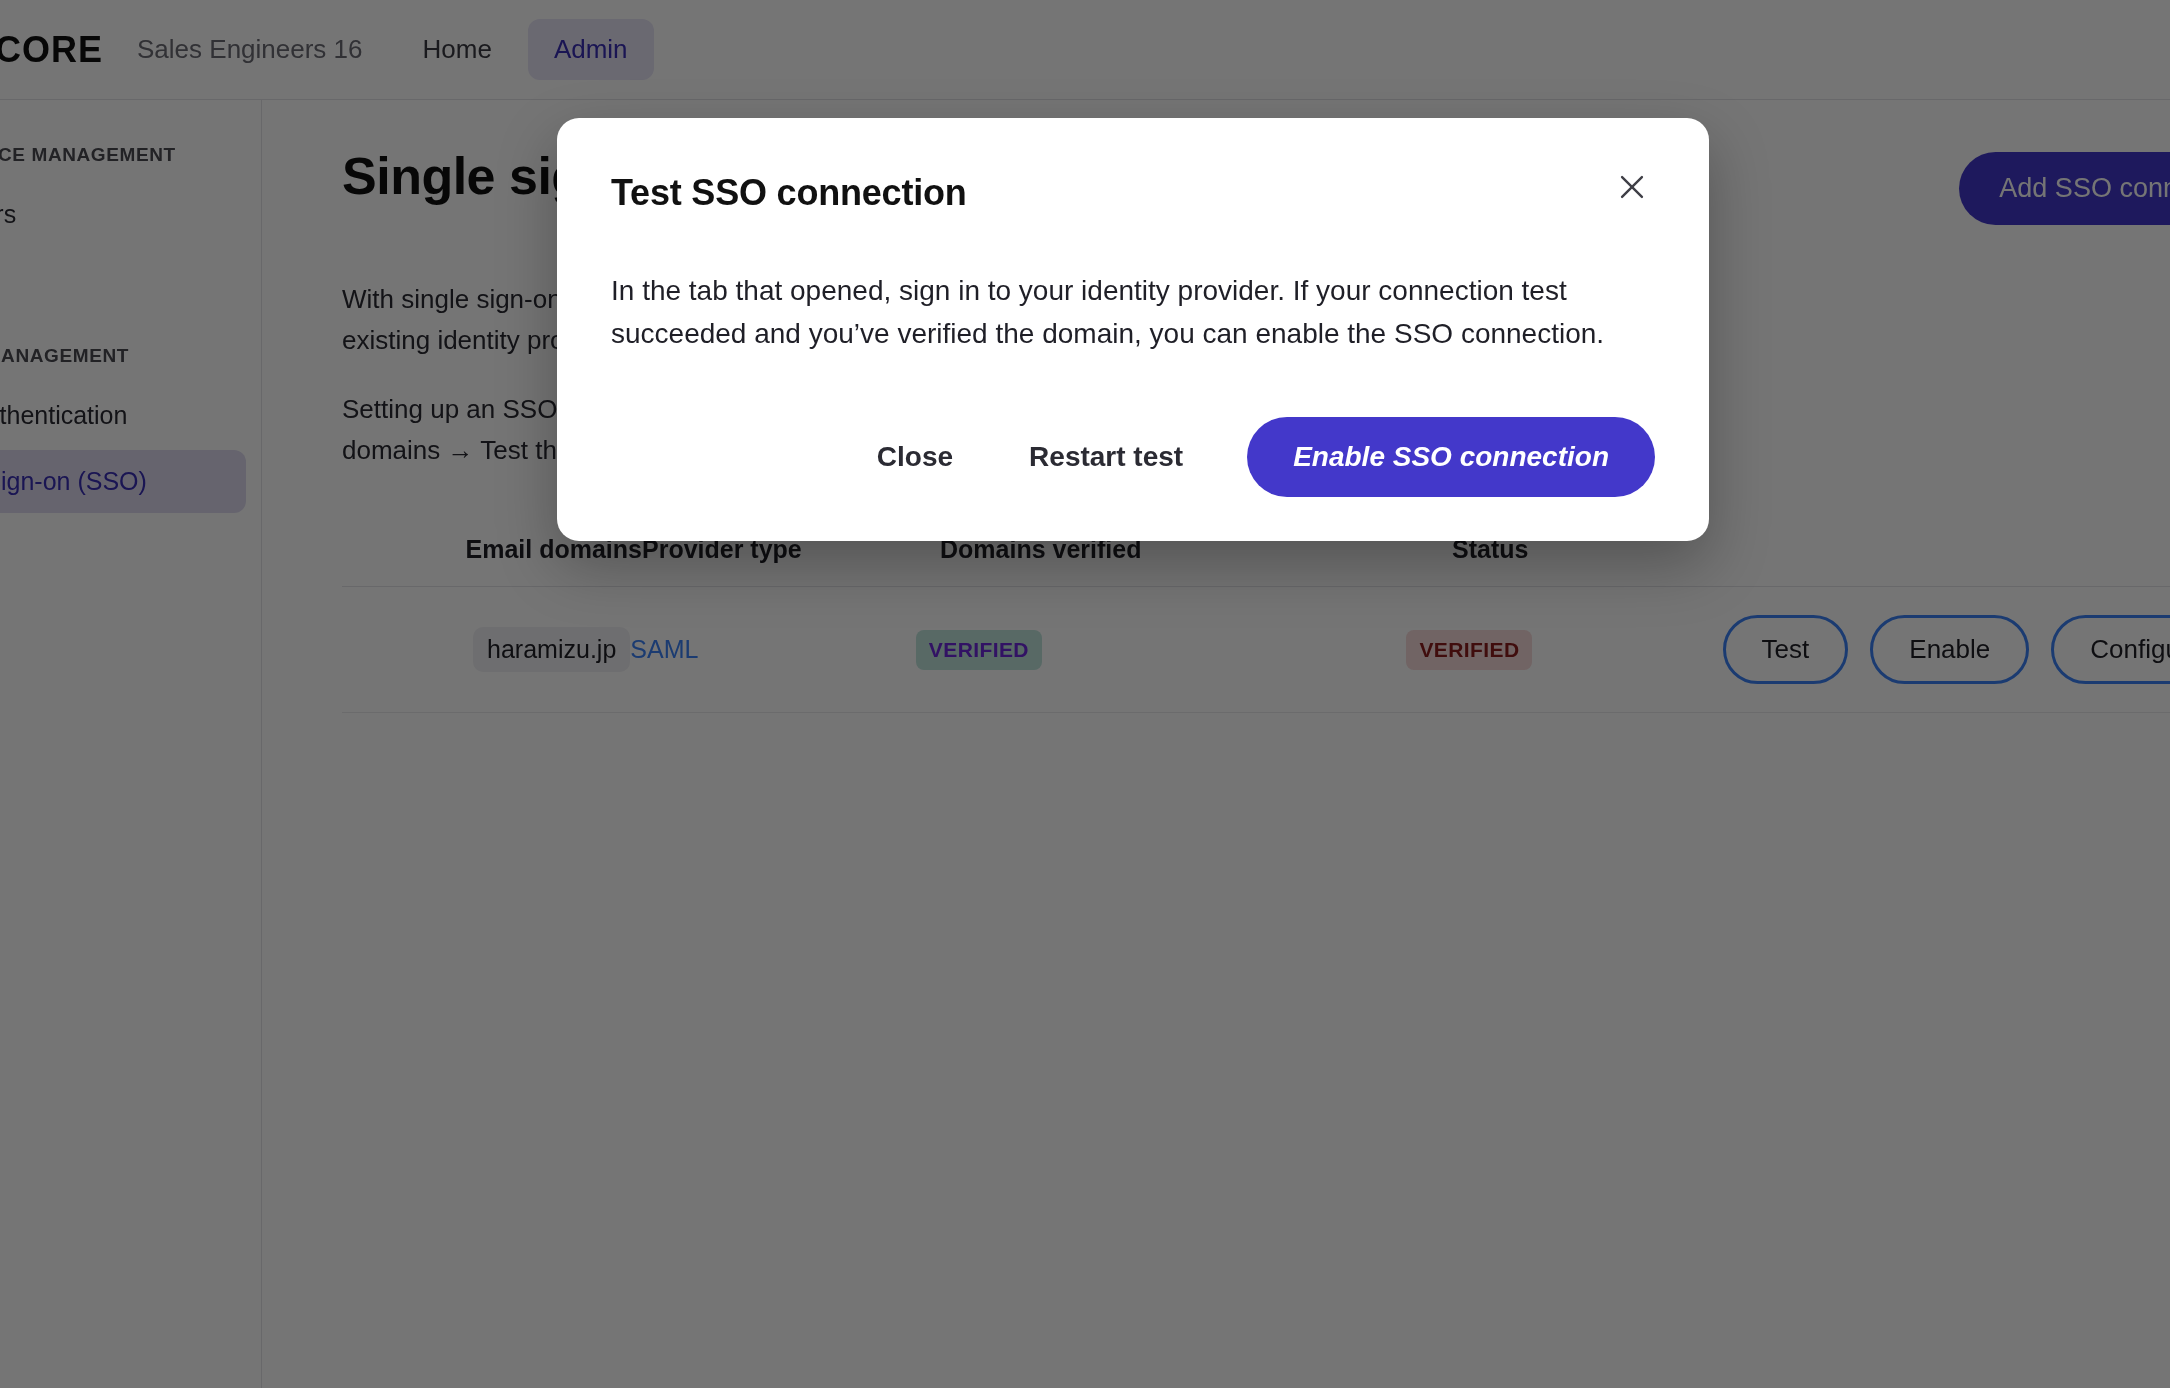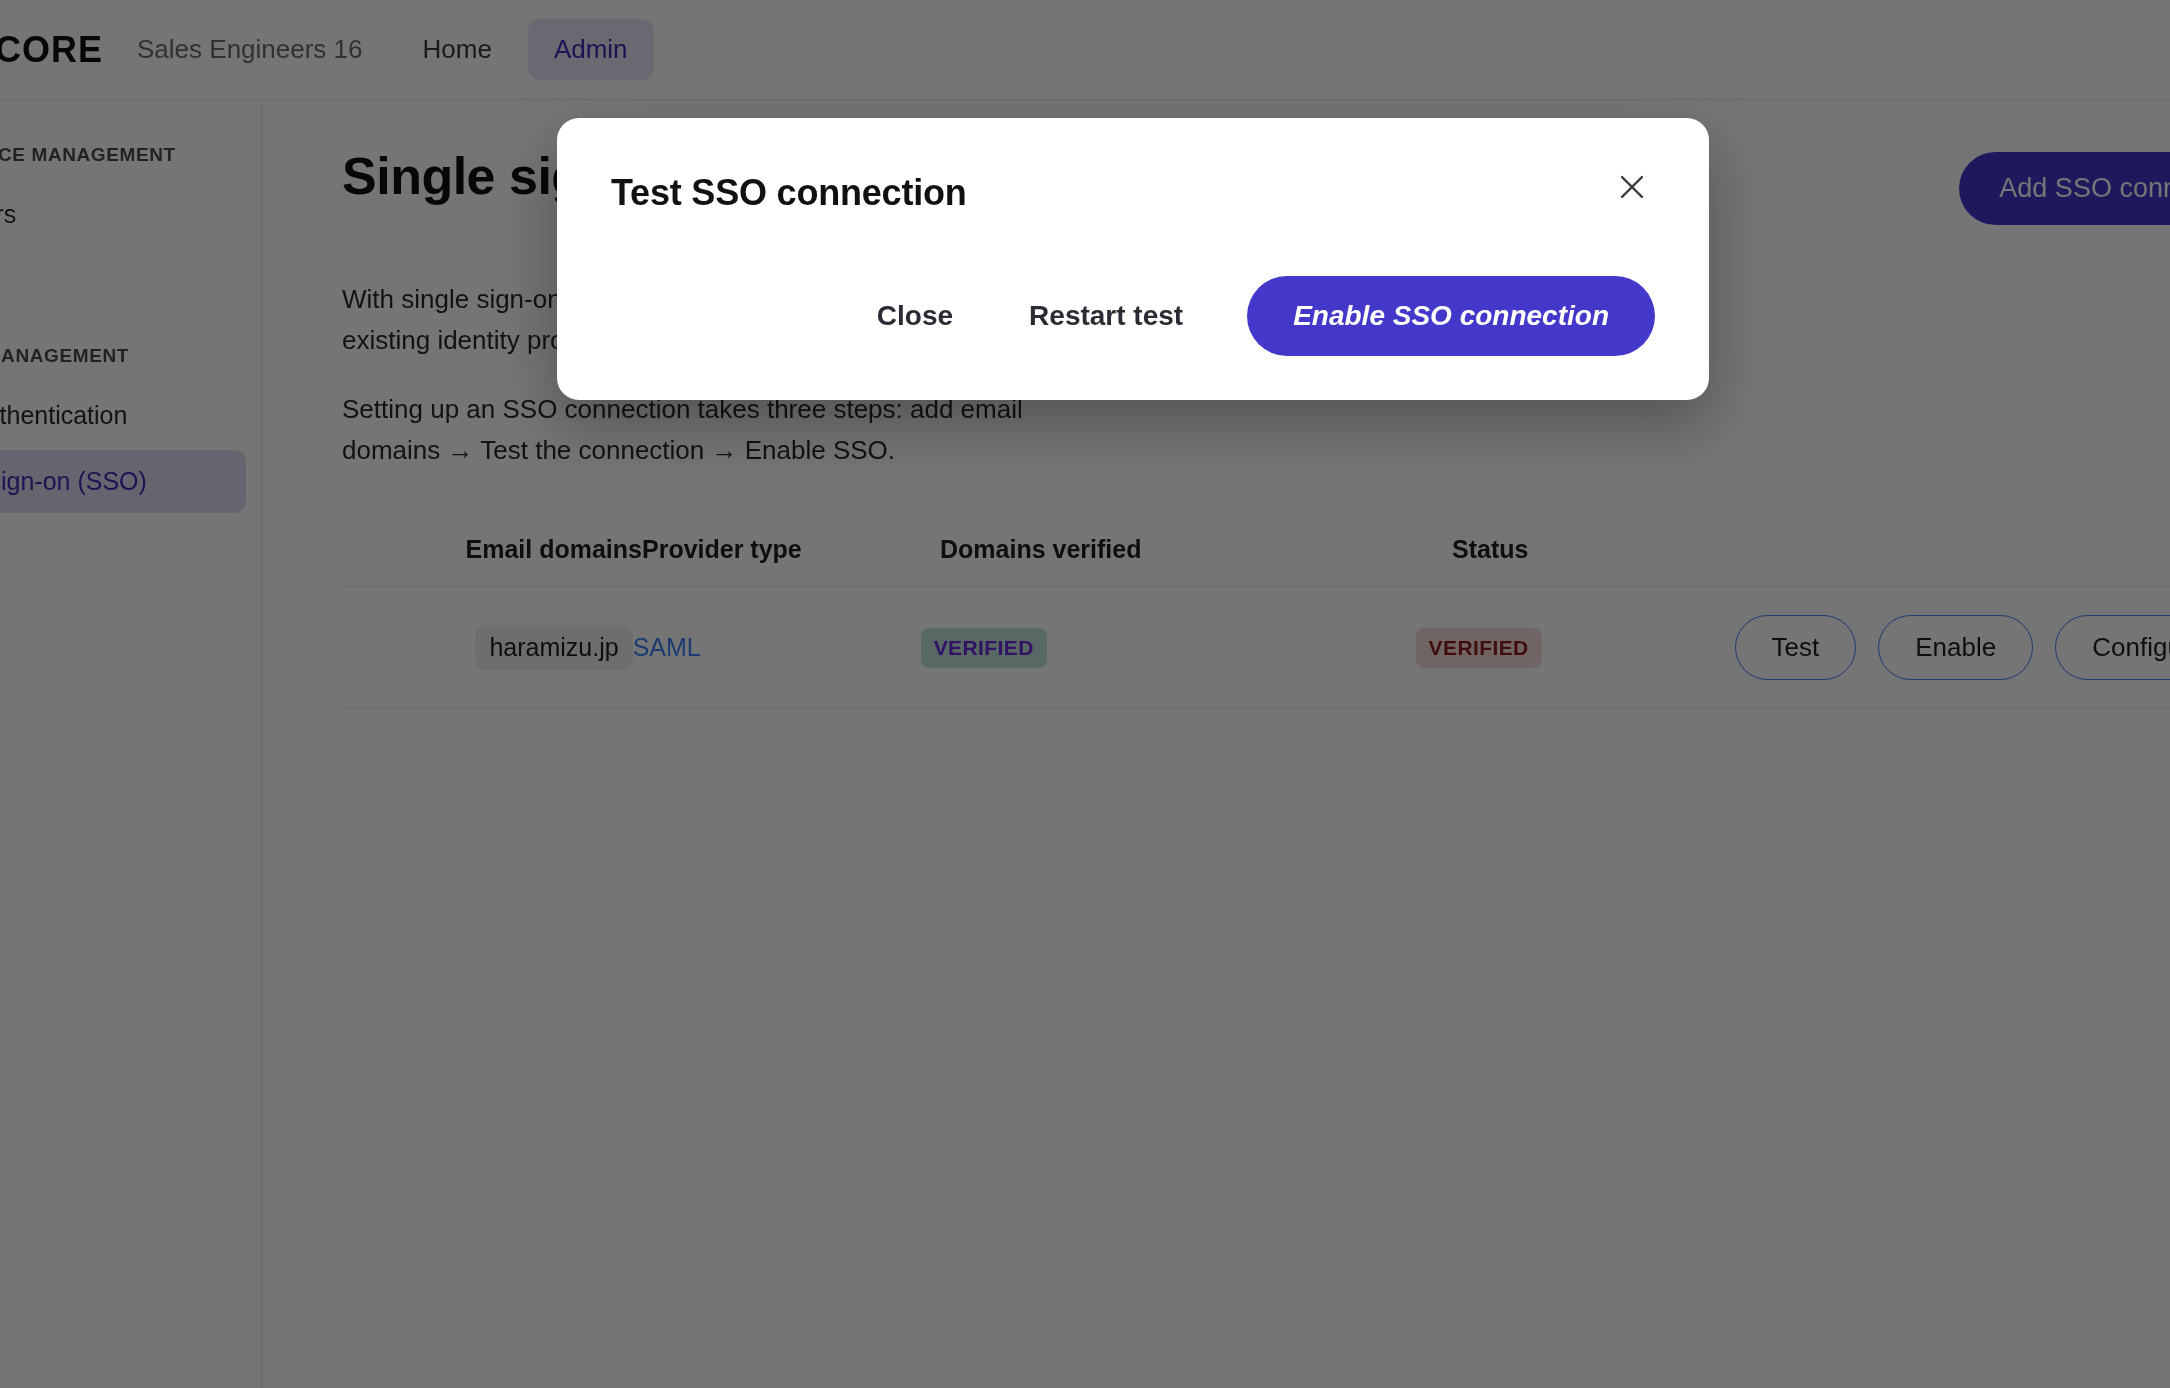--- a/index.html
+++ b/index.html
@@ -211,21 +211,21 @@
     font-weight: 700;
     letter-spacing: 0.4px;
     padding: 8px 13px;
     border-radius: 8px;
     white-space: nowrap;
   }
   .badge.verified { background: #bfe4dd; color: #6d28d9; }
   .badge.disabled { background: #f6d9d9; color: #8c1d1d; }
 
   .pill-btn {
-    border: 1px solid #3b82f6;
+    border: 3px solid #3b82f6;
     background: #ffffff;
     border-radius: 40px;
     font-size: 26px;
     color: #1f1f27;
     padding: 16px 36px;
     white-space: nowrap;
     cursor: pointer;
   }
 
   
@@ -383,19 +383,20 @@
   <div class="modal-head">
     <div class="modal-title">Test SSO connection</div>
     <button class="close-btn" aria-label="Close">
       <svg width="34" height="34" viewBox="0 0 24 24" fill="none" stroke="currentColor" stroke-width="1.7" stroke-linecap="round">
         <line x1="5" y1="5" x2="19" y2="19"></line>
         <line x1="19" y1="5" x2="5" y2="19"></line>
       </svg>
     </button>
   </div>
 
+  <div class="modal-body">In the tab that opened, sign in to your identity provider. If your connection test succeeded and you’ve verified the domain, you can enable the SSO connection.</div>
 
   <div class="modal-actions">
     <button class="text-btn">Close</button>
     <button class="text-btn">Restart test</button>
     <button class="primary-btn">Enable SSO connection</button>
   </div>
 </div>
 
 </body></html>

